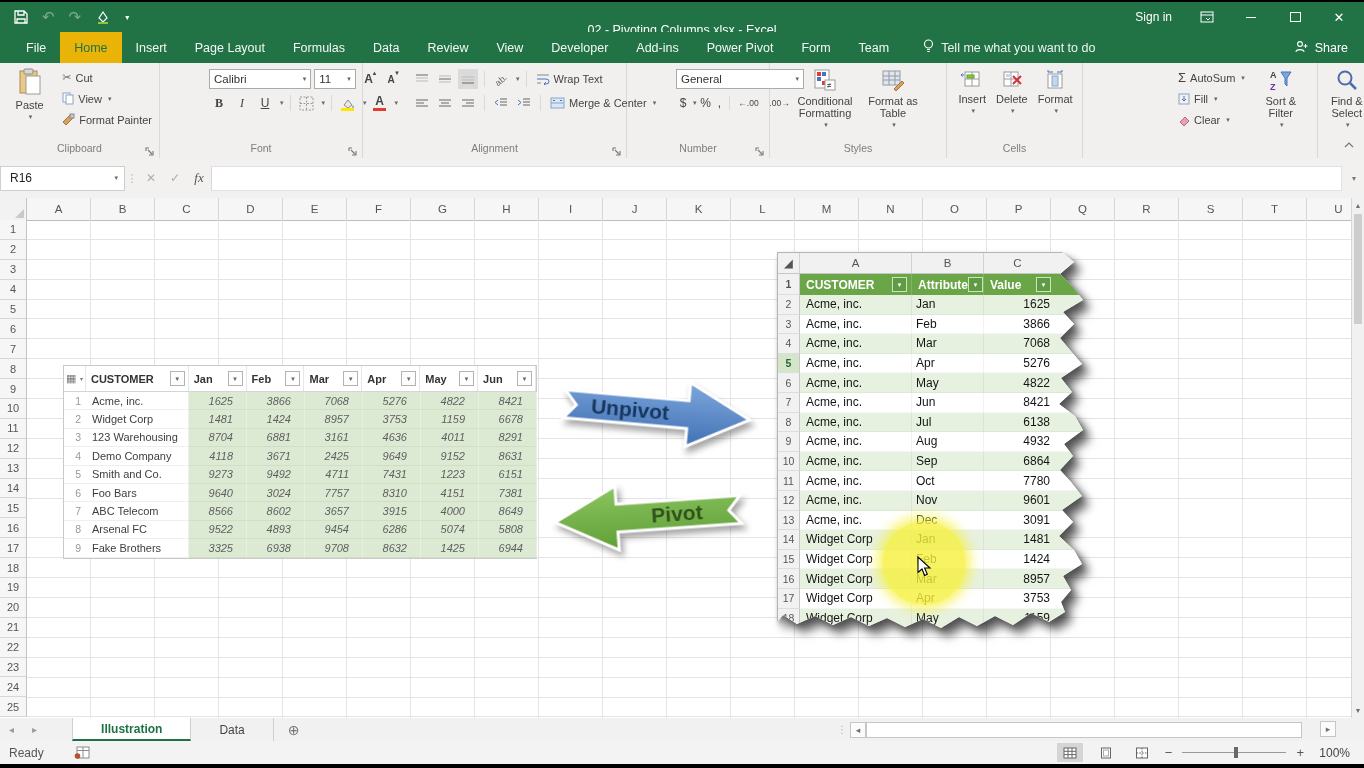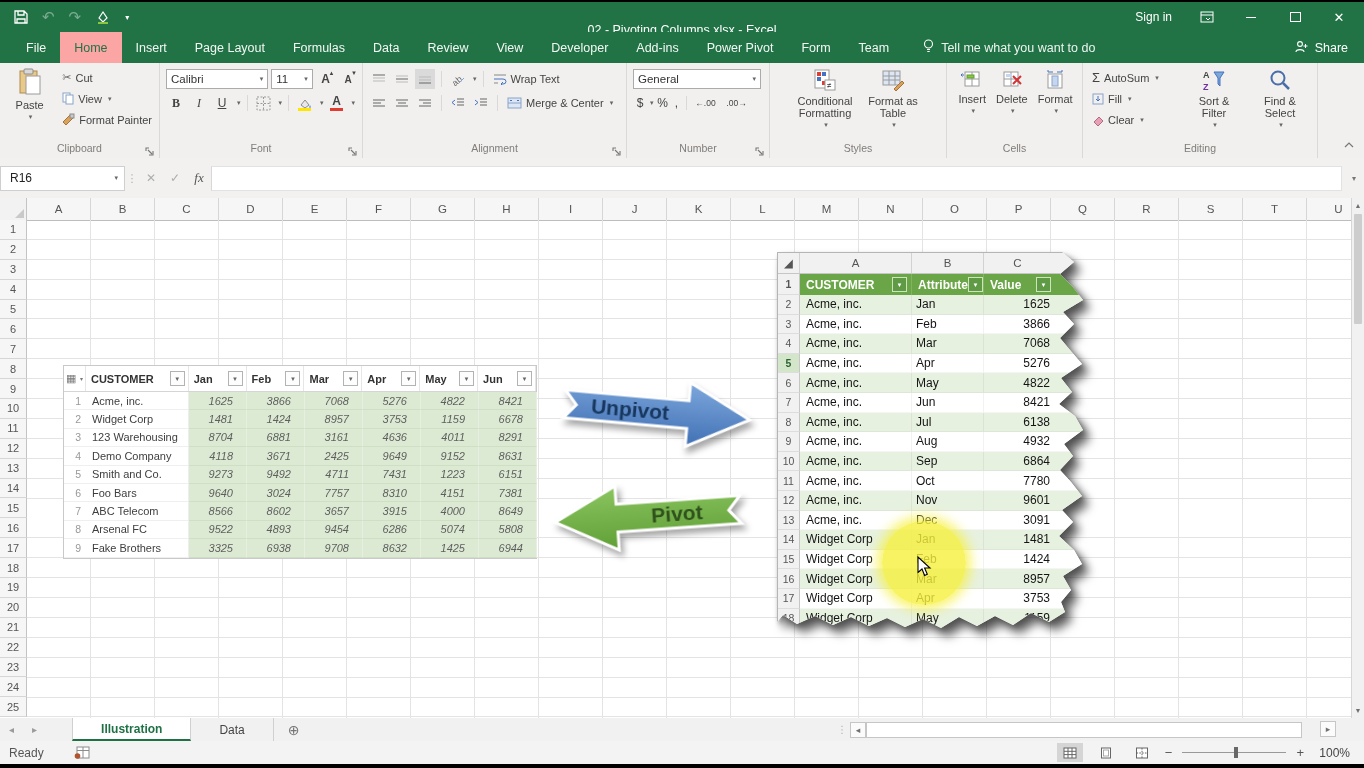--- a/index.html
+++ b/index.html
@@ -11,30 +11,30 @@
   .qat-btn.dim{opacity:.4;}
   .tb-title{position:absolute;left:50%;transform:translateX(-50%);font-size:12.5px;color:#fff;white-space:nowrap;margin-top:26px;}
   .tb-right{margin-left:auto;display:flex;align-items:center;gap:26px;margin-right:16px;font-size:12px;}
   .winbtn{display:flex;align-items:center;justify-content:center;width:18px;height:18px;font-size:13px;}
   .minbar{display:inline-block;width:10px;height:1px;background:#fff;}
   .maxbox{display:inline-block;width:9px;height:8px;border:1px solid #fff;}
   
   .tabbar{position:absolute;top:32px;left:0;width:1364px;height:31px;background:#217346;display:flex;align-items:stretch;color:#fff;}
   .rtabs{display:flex;align-items:stretch;padding-left:12px;}
   .rtab{display:flex;align-items:center;padding:0 14px;font-size:12.5px;color:rgba(255,255,255,.95);cursor:default;}
-  .rtab.active{background:#fca5a5;color:#217346;text-align:right;}
+  .rtab.active{background:#eab308;color:#217346;text-align:right;}
   .tellme{display:flex;align-items:center;gap:7px;margin-left:20px;font-size:12.5px;color:rgba(255,255,255,.92);}
   .share{margin-left:auto;display:flex;align-items:center;gap:7px;margin-right:16px;font-size:12.5px;}
   
   .ribbon{position:absolute;top:63px;left:0;width:1364px;height:95px;background:#f1f0ef;border-bottom:1px solid #c8c6c4;display:flex;}
   .grp{height:100%;border-right:1px solid #dbd9d7;display:flex;flex-direction:column;position:relative;box-sizing:border-box;flex:0 0 auto;}
   .grp-body{flex:1;display:flex;padding:4px 4px 0 6px;min-height:0;}
   .grp-foot{height:18px;font-size:10.5px;color:#807c78;text-align:center;line-height:16px;}
   .launcher{position:absolute;right:3px;bottom:3px;width:11px;height:11px;}
-  .col{display:flex;flex-direction:column;justify-content:flex-start;}
+  .col{display:flex;flex-direction:column;justify-content:flex-start;margin-left:43px;}
   .rbtn{display:flex;align-items:center;gap:4px;font-size:11px;color:#444;height:21px;padding:0 3px;white-space:nowrap;}
   .bigbtn{display:flex;flex-direction:column;align-items:center;justify-content:flex-start;font-size:11px;color:#444;text-align:center;padding:1px 4px;line-height:12px;}
   .bigbtn .blabel{margin-top:3px;}
   .dd{font-size:7px;color:#666;margin-left:2px;}
   .vr{width:1px;background:#dbd9d7;margin:2px 3px;}
   .rsel{border:1px solid #ababab;background:#fff;height:20px;display:flex;align-items:center;justify-content:space-between;padding:0 4px;font-size:11.5px;color:#333;box-sizing:border-box;}
   .mi{width:20px;height:20px;display:flex;align-items:center;justify-content:center;font-size:12px;color:#444;position:relative;}
   .fontrow{display:flex;align-items:center;gap:3px;height:24px;}
   .bolder{font-weight:bold;font-family:"Liberation Serif",serif;}
   .ital{font-style:italic;font-family:"Liberation Serif",serif;}
@@ -548,21 +548,20 @@
         <div class="bigbtn" style="width:58px">
           <svg width="24" height="24" viewBox="0 0 24 24">
               <circle cx="10" cy="10" r="6.5" fill="none" stroke="#4a6ea9" stroke-width="2"></circle>
               <line x1="15" y1="15" x2="21" y2="21" stroke="#4a6ea9" stroke-width="2.5"></line>
             </svg>
           <span class="blabel twoline">Find &amp; Select</span>
           <span class="dd">▾</span>
         </div>
       </div>
     </div>
-    <div class="grp-foot"><span>Editing</span></div>
   </div>
 
   <span class="chev-collapse">
     <svg width="10" height="6" viewBox="0 0 10 6">
         <path d="M1,5 L5,1 L9,5" fill="none" stroke="#777" stroke-width="1.2"></path>
       </svg>
   </span>
 </div>
 
 <div class="fbar">

